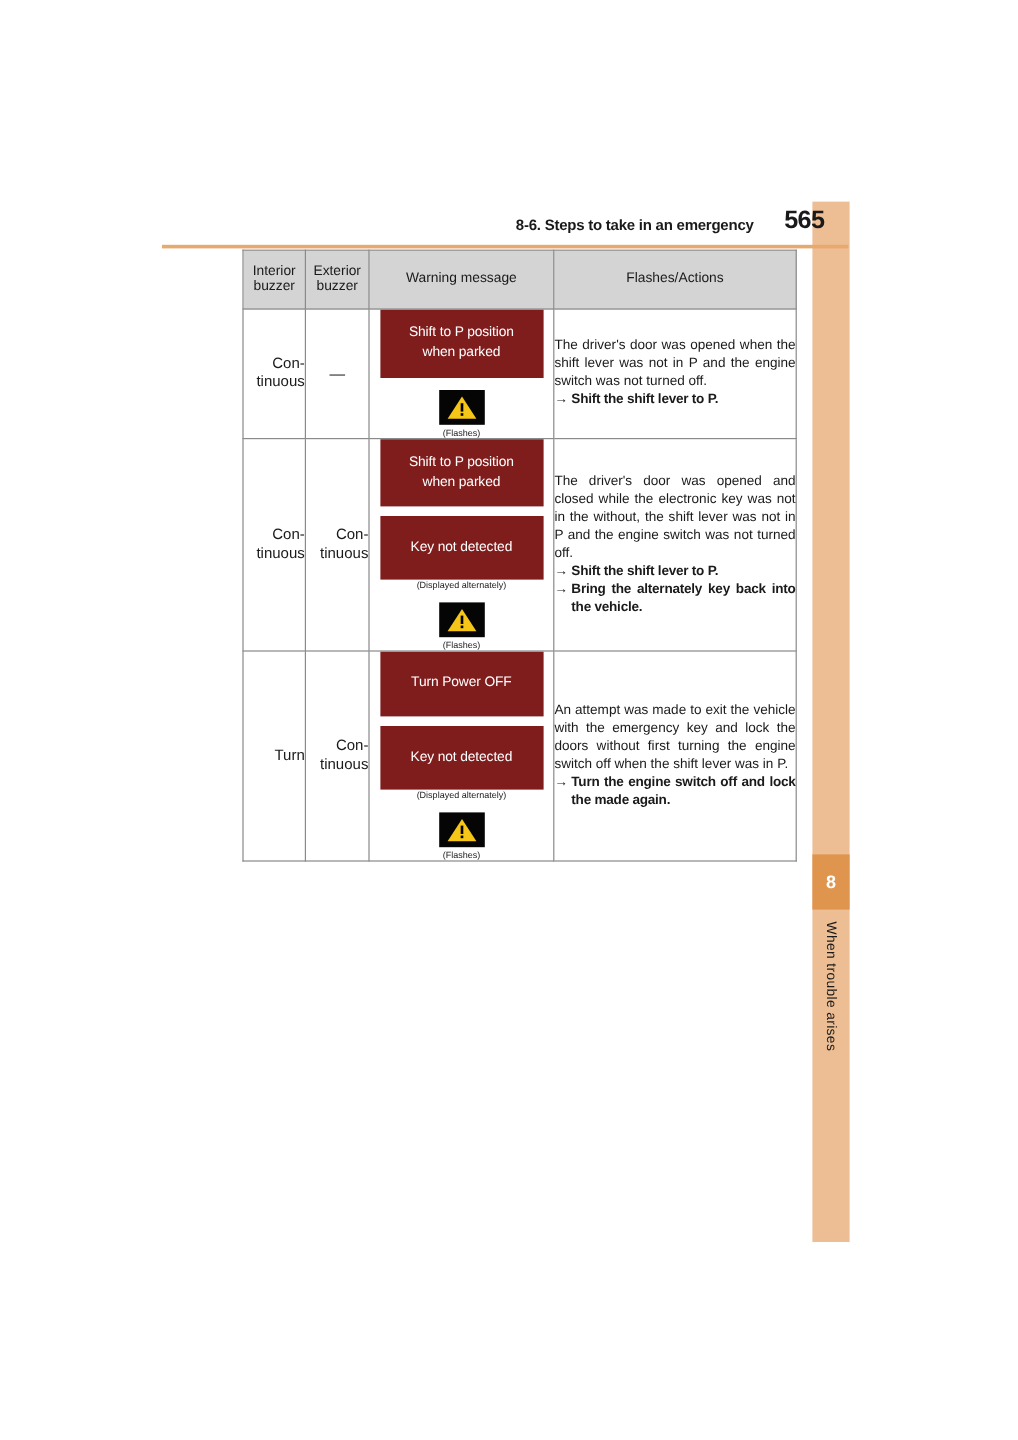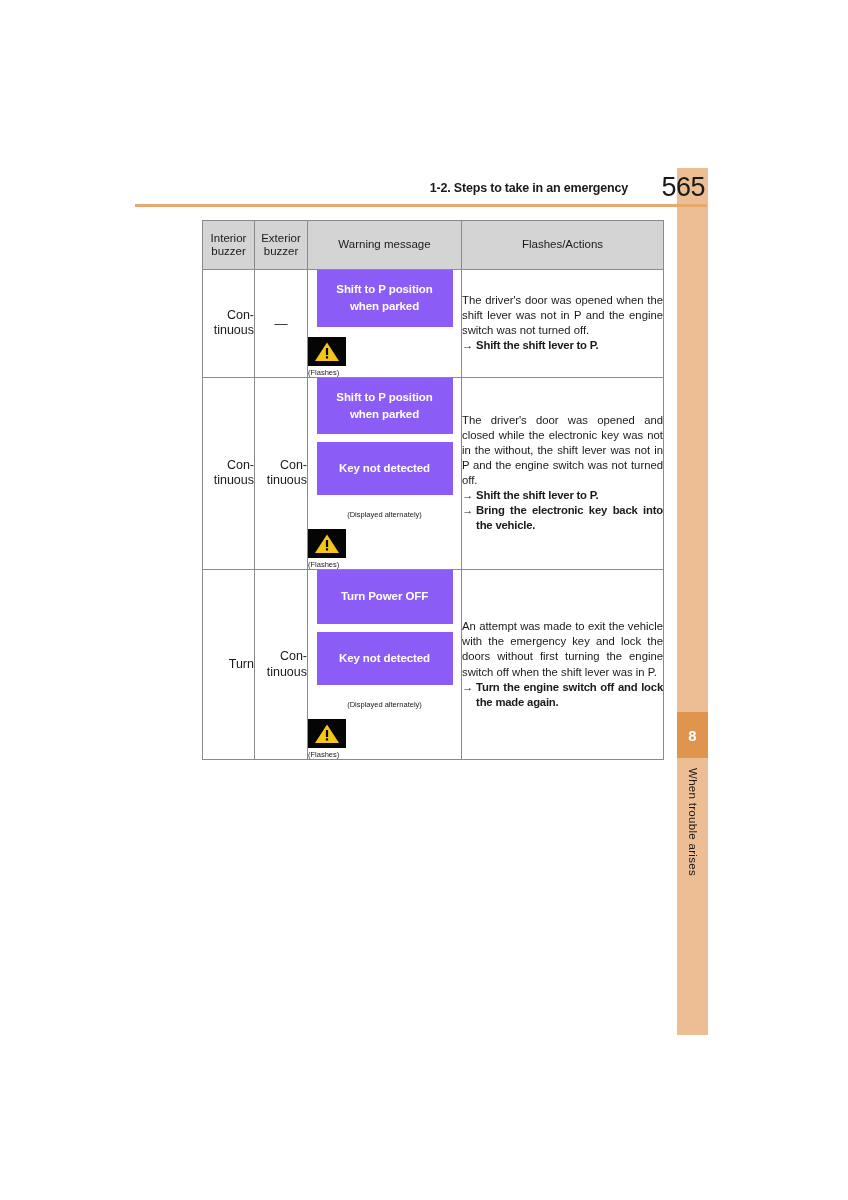--- a/index.html
+++ b/index.html
@@ -72,40 +72,40 @@
     position: absolute;
     right: 79px;
     top: 3px;
     font-size: 12.5px;
     font-weight: bold;
     letter-spacing: -0.2px;
     white-space: nowrap;
   }
   #header-pageno {
     position: absolute;
-    right: 2px;
+    right: 20px;
     top: -6px;
-    font-size: 27px;
-    font-weight: normal;
+    font-size: 21px;
+    font-weight: bold;
     letter-spacing: -0.5px;
   }
   #header-rule {
     position: absolute;
     left: 135px;
     top: 204px;
     width: 572px;
     height: 3px;
     background: #e8a96e;
   }
 
   
   #warning-table {
     position: absolute;
     left: 202px;
-    top: 220px;
+    top: 208px;
     width: 461px;
     border-collapse: collapse;
     table-layout: fixed;
   }
   #warning-table td, #warning-table th {
     border: 1px solid #8a8a8a;
     vertical-align: middle;
     padding: 0;
   }
   #warning-table thead th {
@@ -133,39 +133,39 @@
     font-size: 13px;
   }
 
   .cell-message {
     text-align: center;
     padding: 12px 0 10px 0;
   }
   .msg-screen {
     width: 136px;
     margin: 0 auto;
-    background: #8b5cf6;
+    background: #7f1d1d;
     color: #ffffff;
     font-size: 11.5px;
-    font-weight: bold;
+    font-weight: normal;
     line-height: 1.5;
     padding: 11px 4px;
     box-sizing: border-box;
     text-align: center;
     letter-spacing: -0.1px;
   }
   .msg-screen.tall { padding: 18px 4px; }
   .msg-caption {
     font-size: 7.5px;
-    margin-top: 15px;
+    margin-top: 0;
     color: #1a1a1a;
   }
   .icon-block {
     margin-top: 10px;
-    text-align: left;
+    text-align: center;
   }
   .warn-icon-box {
     width: 38px;
     height: 29px;
     background: #050505;
     display: inline-flex;
     align-items: center;
     justify-content: center;
     vertical-align: middle;
   }
@@ -206,21 +206,21 @@
 
 <div id="side-tab"></div>
 <div id="side-tab-chapter">
   <span>8</span>
 </div>
 <div id="side-tab-label">
   <span>When trouble arises</span>
 </div>
 
 <div id="page-header">
-  <div id="header-title">1-2. Steps to take in an emergency</div>
+  <div id="header-title">8-6. Steps to take in an emergency</div>
   <div id="header-pageno">565</div>
 </div>
 <div id="header-rule"></div>
 
 <table id="warning-table">
   <colgroup>
     <col class="col-interior">
     <col class="col-exterior">
     <col class="col-message">
     <col class="col-details">
@@ -291,21 +291,21 @@
             </div><div class="icon-caption">(Flashes)</div></div>
         </td>
         <td class="cell-details">
           <p class="det-para">The driver's door was opened and closed while the electronic key was not in the without, the shift lever was not in P and the engine switch was not turned off.</p>
           <div class="det-action">
             <span class="arrow">→</span>
             <span class="atext">Shift the shift lever to P.</span>
           </div>
           <div class="det-action">
             <span class="arrow">→</span>
-            <span class="atext">Bring the electronic key back into the vehicle.</span>
+            <span class="atext">Bring the alternately key back into the vehicle.</span>
           </div>
         </td>
       </tr>
       <tr>
         <td class="cell-buzzer">
           <div>Turn</div>
         </td>
         <td class="cell-buzzer">
           <div>Con-</div>
           <div>tinuous</div>

